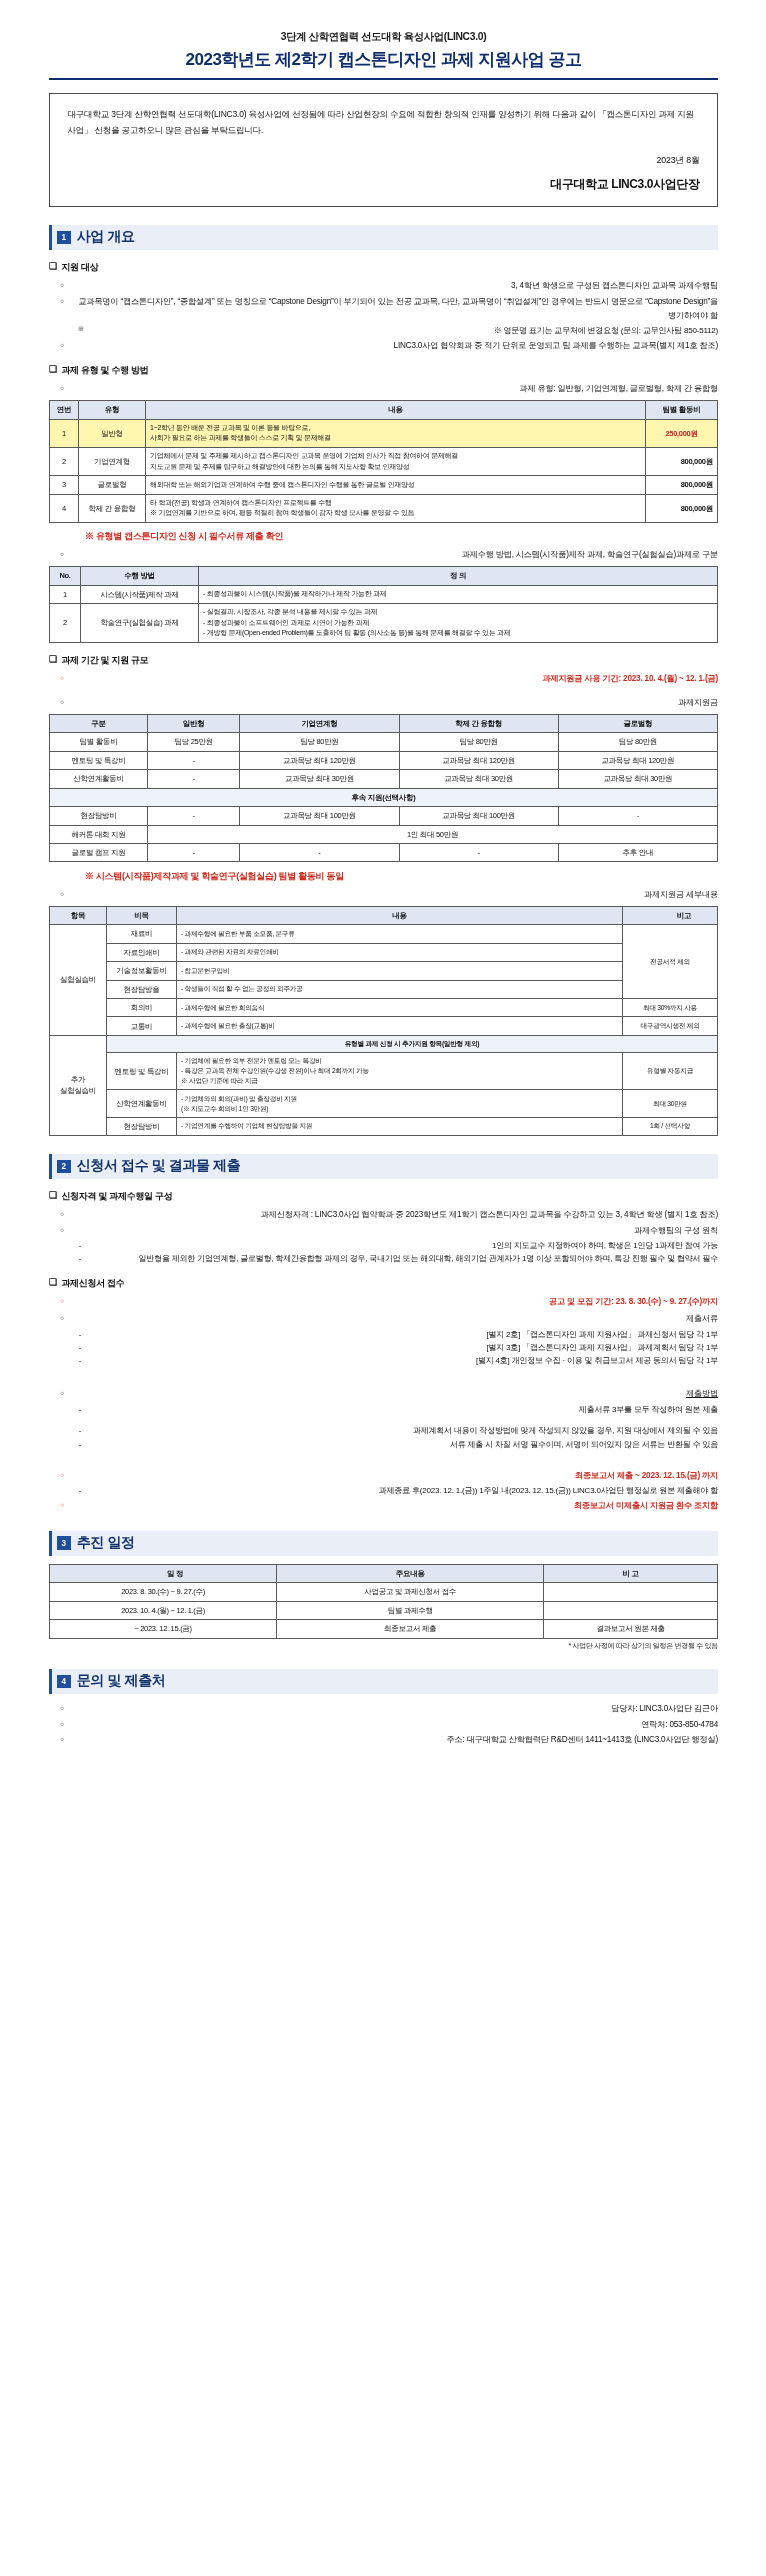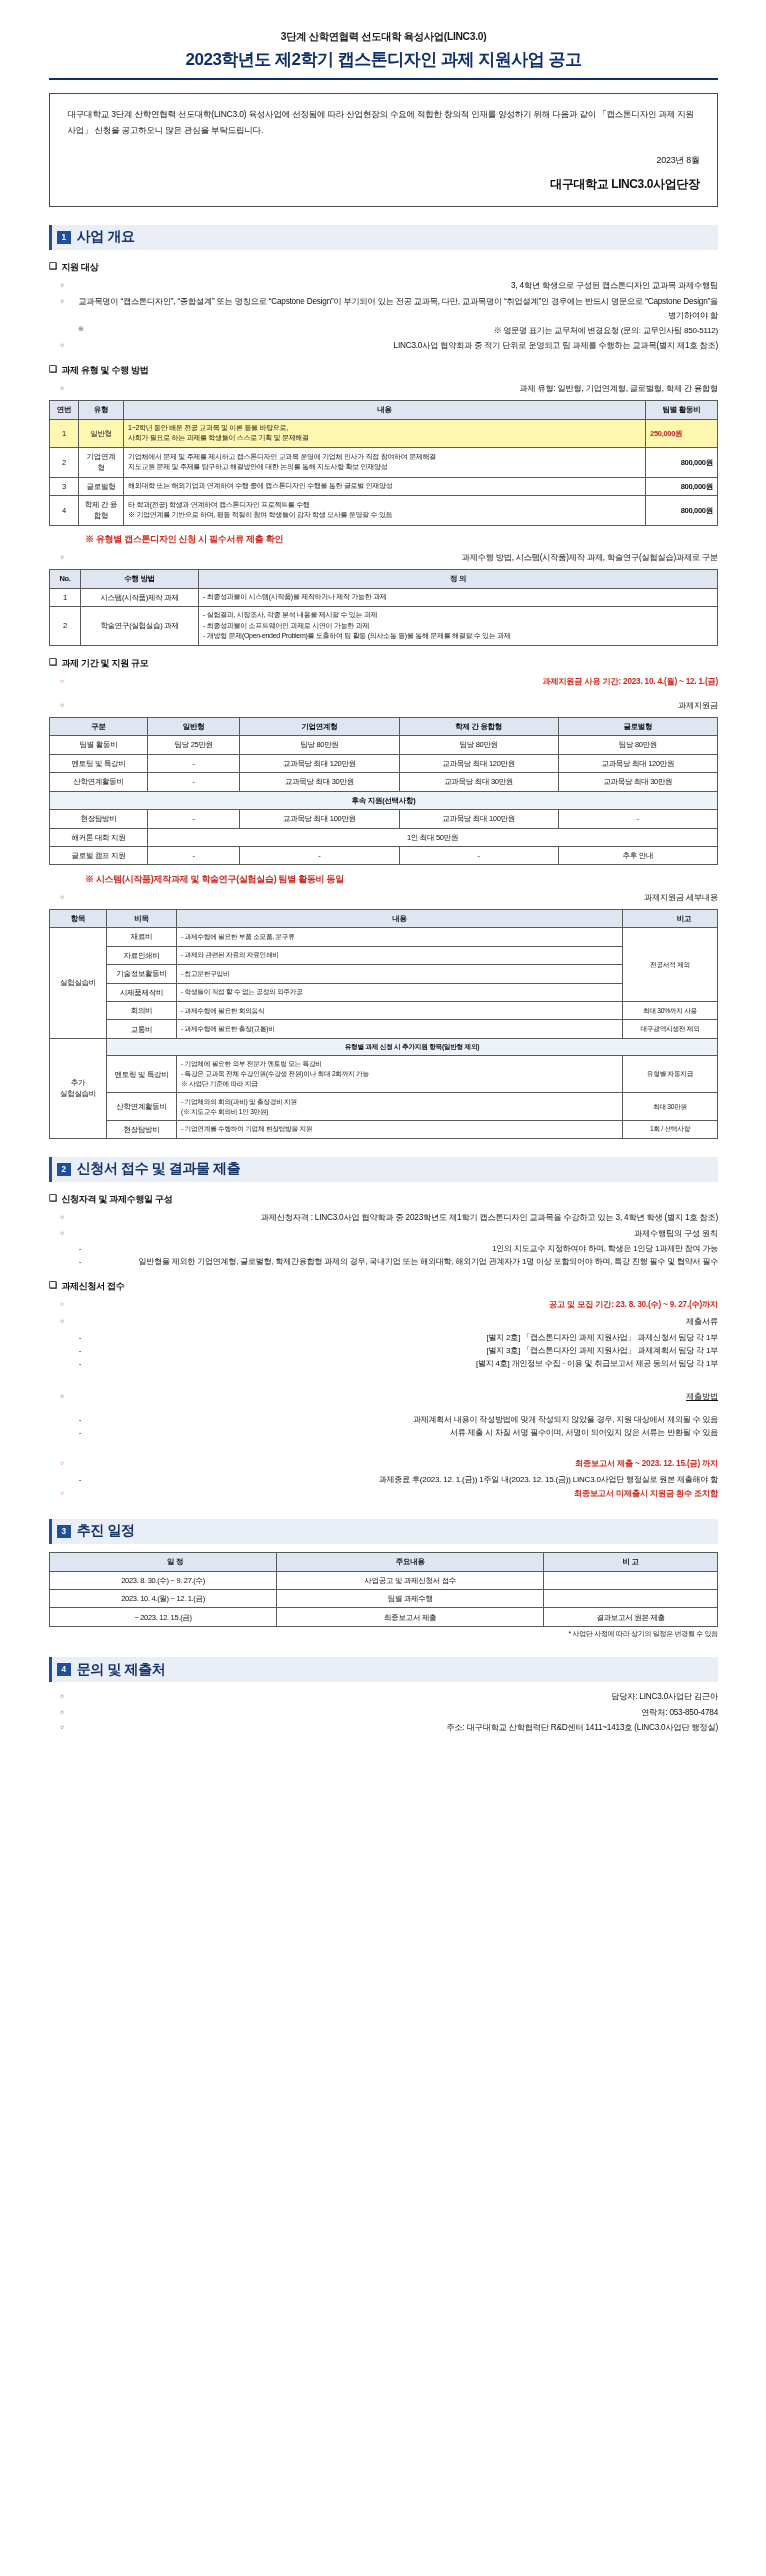--- a/index.html
+++ b/index.html
@@ -159,21 +159,21 @@
   }
   table.grid th {
     background: #dfe6f2;
     font-weight: bold;
     text-align: center;
     font-size: 7.5px;
   }
   table.grid td.c { text-align: center; }
   table.grid td.l { text-align: left; }
   .row-hl { background: #fff6b0; }
-  .amount { text-align: left; color: #c0262a; font-weight: bold; }
+  .amount { text-align: center; color: #c0262a; font-weight: bold; }
   .amount-b { text-align: right; font-weight: bold; }
   .small { font-size: 7px; }
   .xsmall { font-size: 6.7px; }
 
   
   table.sched th { background: #dfe6f2; }
   table.sched td { text-align: center; }
 
   .tbl-note {
     font-size: 7px;
@@ -229,21 +229,21 @@
         <span>과제 유형 및 수행 방법</span>
       </div>
       <ul class="lv1">
         <li>과제 유형: 일반형, 기업연계형, 글로벌형, 학제 간 융합형</li>
       </ul>
 
       <table class="grid">
         <thead>
           <tr>
             <th style="width:29px;">연번</th>
-            <th style="width:45px;">유형</th>
+            <th style="width:67px;">유형</th>
             <th>내용</th>
             <th style="width:72px;">팀별 활동비</th>
           </tr>
         </thead>
         <tbody>
           <tr class="row-hl">
             <td class="c">1</td>
             <td class="c">일반형</td>
             <td class="l small" style="white-space:pre-line;">1~2학년 동안 배운 전공 교과목 및 이론 등을 바탕으로,
 사회가 필요로 하는 과제를 학생들이 스스로 기획 및 문제해결</td>
@@ -401,21 +401,21 @@
           </tr>
           <tr>
             <td class="c">자료인쇄비</td>
             <td class="l xsmall">- 과제와 관련된 자료의 자료인쇄비</td>
           </tr>
           <tr>
             <td class="c">기술정보활동비</td>
             <td class="l xsmall">- 참고문헌구입비</td>
           </tr>
           <tr>
-            <td class="c">시제품제작비</td>
+            <td class="c">현장탐방을</td>
             <td class="l xsmall">- 학생들이 직접 할 수 없는 공정의 외주가공</td>
           </tr>
           <tr>
             <td class="c">회의비</td>
             <td class="l xsmall">- 과제수행에 필요한 회의음식</td>
             <td class="c xsmall">최대 30%까지 사용</td>
           </tr>
           <tr>
             <td class="c">교통비</td>
             <td class="l xsmall">- 과제수행에 필요한 출장(교통)비</td>
@@ -481,20 +481,25 @@
         <li class="red bold">공고 및 모집 기간: 23. 8. 30.(수) ~ 9. 27.(수)까지</li>
         <li style="margin-top:3.1px;">제출서류</li>
         <li class="none">
           <ul class="lv2">
             <li>[별지 2호] 「캡스톤디자인 과제 지원사업」 과제신청서 팀당 각 1부</li>
             <li>[별지 3호] 「캡스톤디자인 과제 지원사업」 과제계획서 팀당 각 1부</li>
             <li>[별지 4호] 개인정보 수집 · 이용 및 취급보고서 제공 동의서 팀당 각 1부</li>
           </ul>
         </li>
         <li style="margin-top:20px;text-decoration:underline;">제출방법</li>
+        <li class="none">
+          <ul class="lv2">
+            <li><span>제출서류 3부를 모두 작성하여 원본 제출</span></li>
+          </ul>
+        </li>
         <li class="none" style="height:5.2px;"></li>
         <li class="none">
           <ul class="lv2">
             <li>과제계획서 내용이 작성방법에 맞게 작성되지 않았을 경우, 지원 대상에서 제외될 수 있음</li>
             <li>서류 제출 시 차질 서명 필수이며, 서명이 되어있지 않은 서류는 반환될 수 있음</li>
           </ul>
         </li>
         <li class="none" style="height:5.2px;"></li>
       </ul>
     </div>

